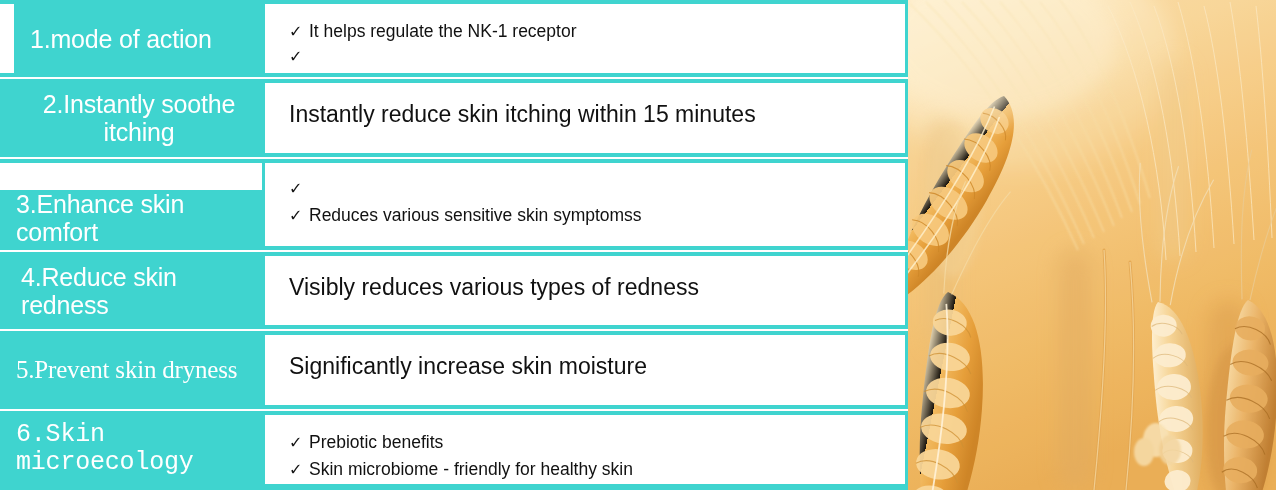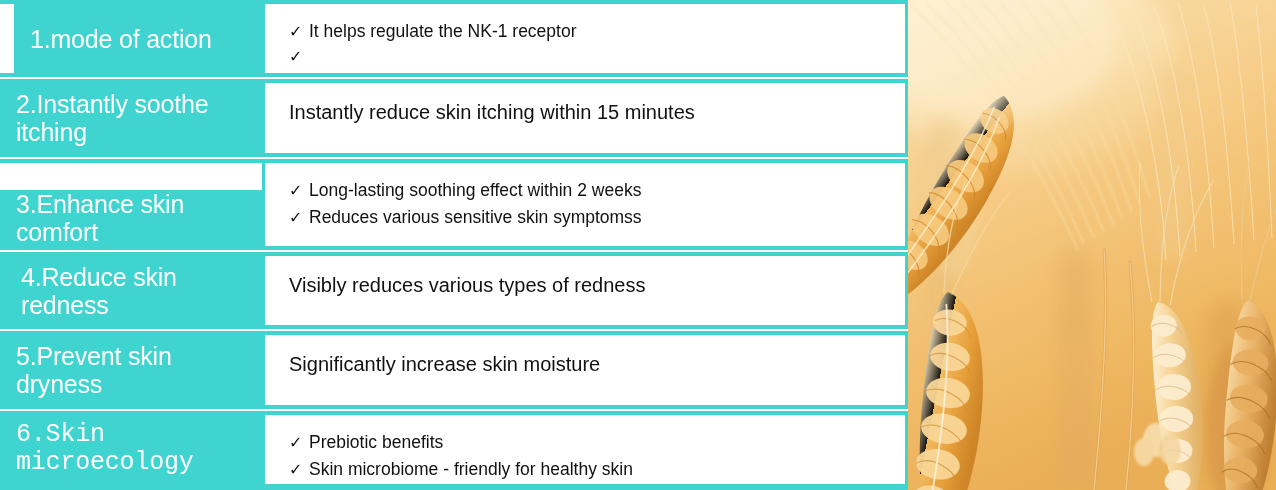--- a/index.html
+++ b/index.html
@@ -65,21 +65,21 @@
   .bullet-list li{
     display:flex;align-items:baseline;
     font-size:17.5px;color:#111111;line-height:1.55;
     white-space:nowrap;
   }
   .chk{
     display:inline-block;width:20px;flex:0 0 20px;
     color:#111111;font-size:16px;
   }
   .plain{
-    font-size:20px;color:#111111;line-height:1.5;
+    font-size:23px;color:#111111;line-height:1.5;
     white-space:nowrap;
   }
 
   
   .strip{
     position:absolute;left:0;width:908px;height:4px;background:var(--teal);
   }
   #strip-top{top:0;}
   #strip-bottom{bottom:0;}
 
@@ -110,51 +110,50 @@
             <span>It helps regulate the NK-1 receptor</span>
           </li>
           <li>
             <span class="chk">✓</span>
           </li>
         </ul>
       </div>
     </div>
 
     <div class="row">
-      <div class="row-label" style="white-space: normal;">2.Instantly soothe itching</div>
+      <div class="row-label" style="white-space: normal; text-align: center;">2.Instantly soothe itching</div>
       <div class="row-body pad-top">
         <div class="plain">Instantly reduce skin itching within 15 minutes</div>
       </div>
     </div>
 
     <div class="row">
       <div class="row-label" style="white-space: normal; margin-top: 27px;">3.Enhance skin comfort</div>
       <div class="row-body pad-top">
         <ul class="bullet-list">
           <li>
             <span class="chk">✓</span>
-            <span>Long-lasting soothing effect within 2 weeks</span>
           </li>
           <li>
             <span class="chk">✓</span>
             <span>Reduces various sensitive skin symptomss</span>
           </li>
         </ul>
       </div>
     </div>
 
     <div class="row">
       <div class="row-label" style="white-space: normal; padding-left: 21px;">4.Reduce skin redness</div>
       <div class="row-body pad-top">
         <div class="plain">Visibly reduces various types of redness</div>
       </div>
     </div>
 
     <div class="row">
-      <div class="row-label" style="white-space: normal;">5.Prevent skin dryness</div>
+      <div class="row-label" style="white-space: normal; font-family: Liberation Serif, serif;">5.Prevent skin dryness</div>
       <div class="row-body pad-top">
         <div class="plain">Significantly increase skin moisture</div>
       </div>
     </div>
 
     <div class="row">
       <div class="row-label" style="white-space: normal; font-family: Liberation Mono, monospace;">6.Skin microecology</div>
       <div class="row-body pad-top">
         <ul class="bullet-list">
           <li>

